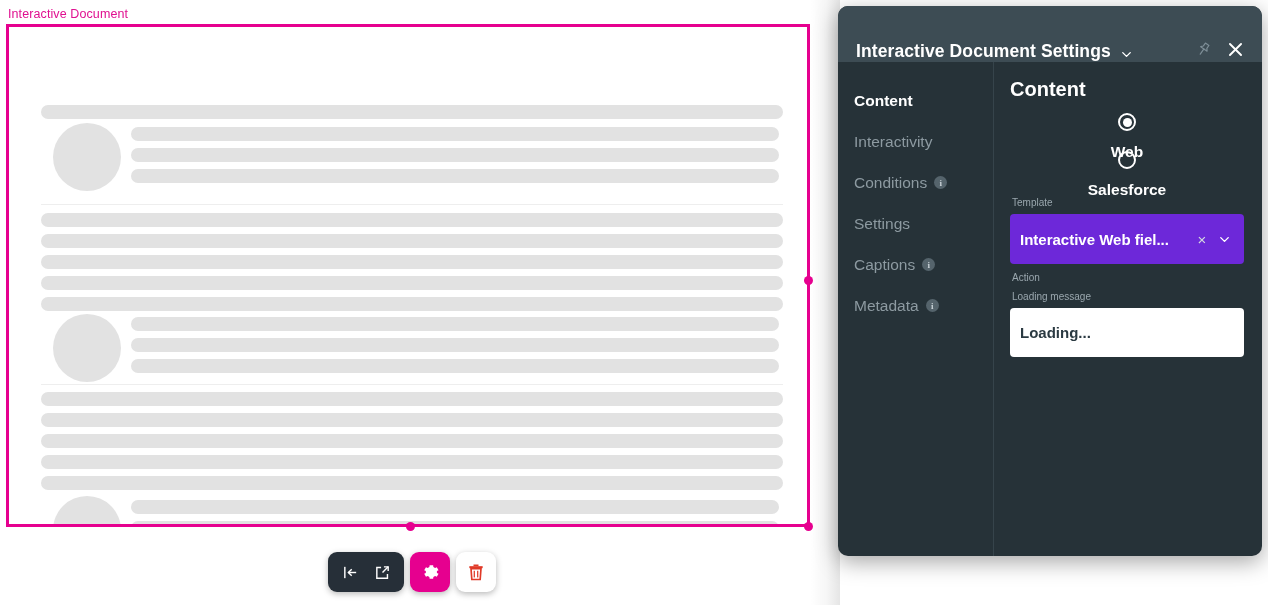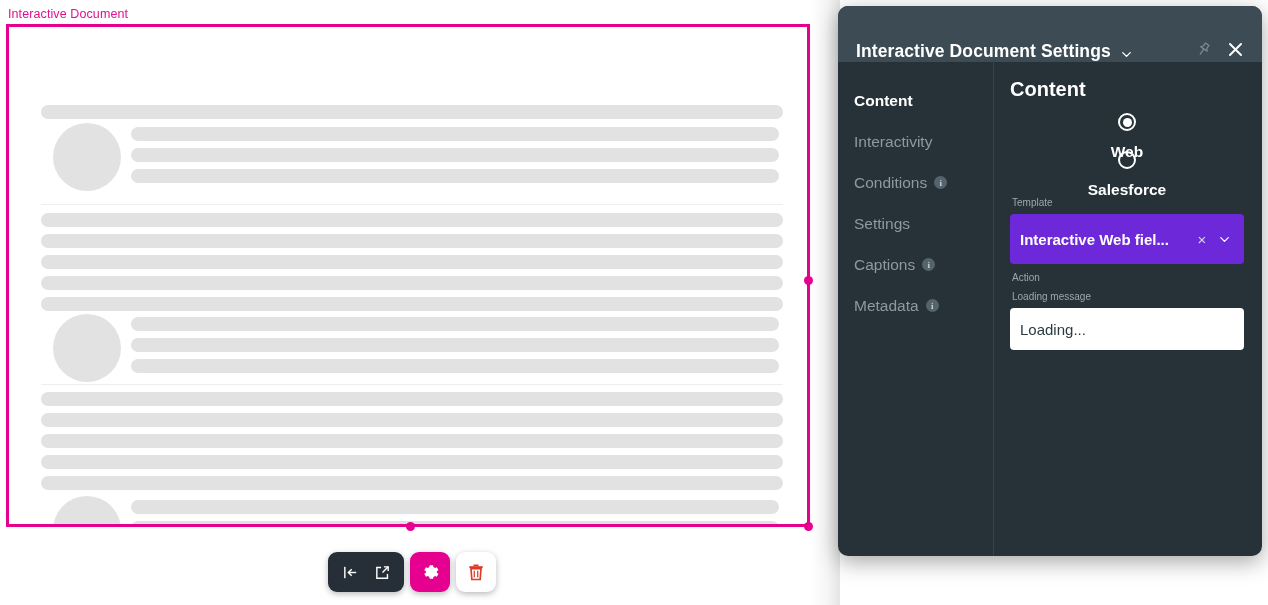--- a/index.html
+++ b/index.html
@@ -291,30 +291,31 @@
   .select-highlight {
     border: 3px solid #e6008f;
     border-radius: 4px;
     padding: 2px;
   }
   .select-highlight .select-dark {
     border-radius: 2px;
   }
 
   .text-input {
-    height: 42px;
+    height: 49px;
     background: #ffffff;
     border: none;
     border-radius: 4px;
     width: 100%;
     padding: 0 10px;
     font-size: 15px;
     color: #2b3a42;
     font-family: "Liberation Sans", sans-serif;
     outline: none;
+    font-weight: bold;
   }
 </style>
 </head>
 <body>
 
 <div id="root">
 
   <div>
 
     <div class="widget-label">Interactive Document</div>

